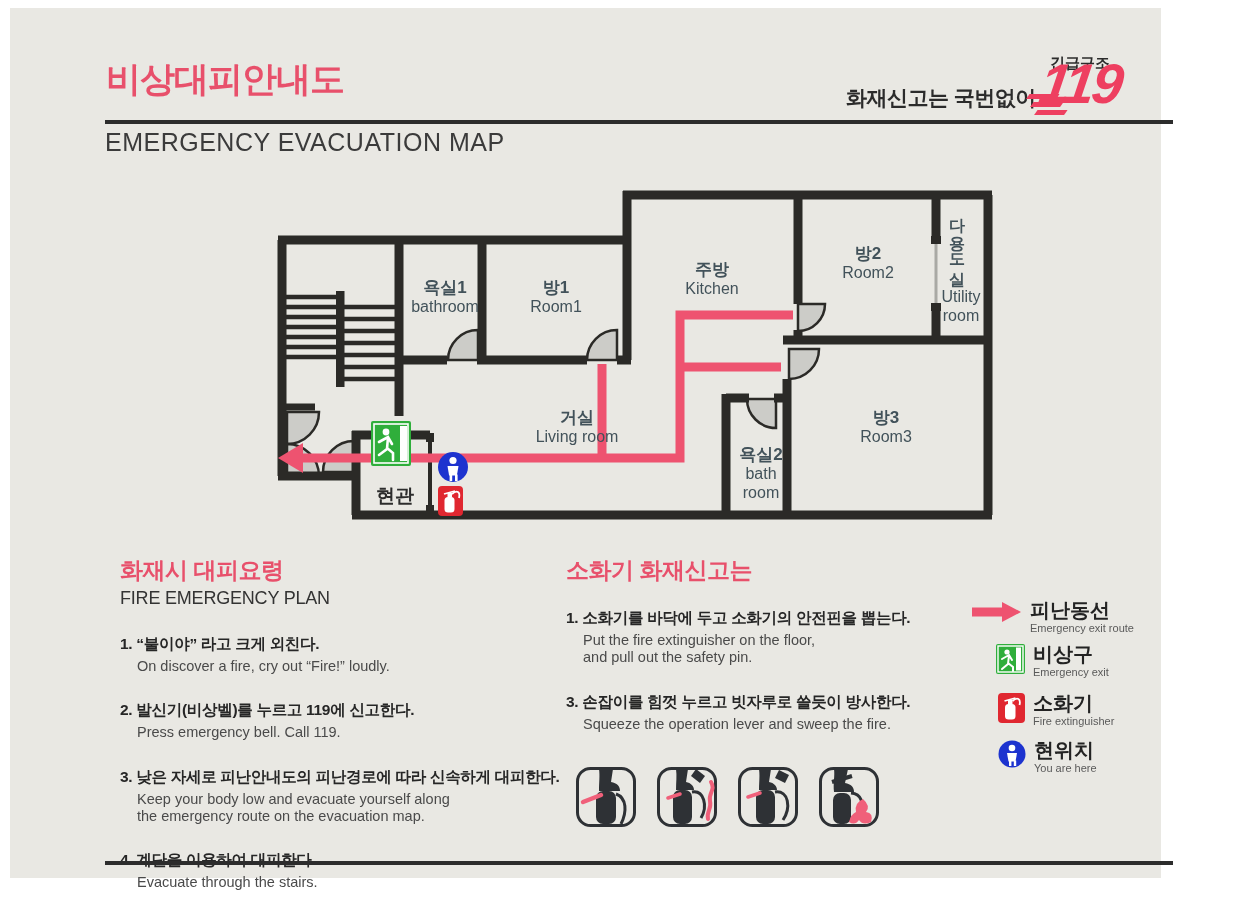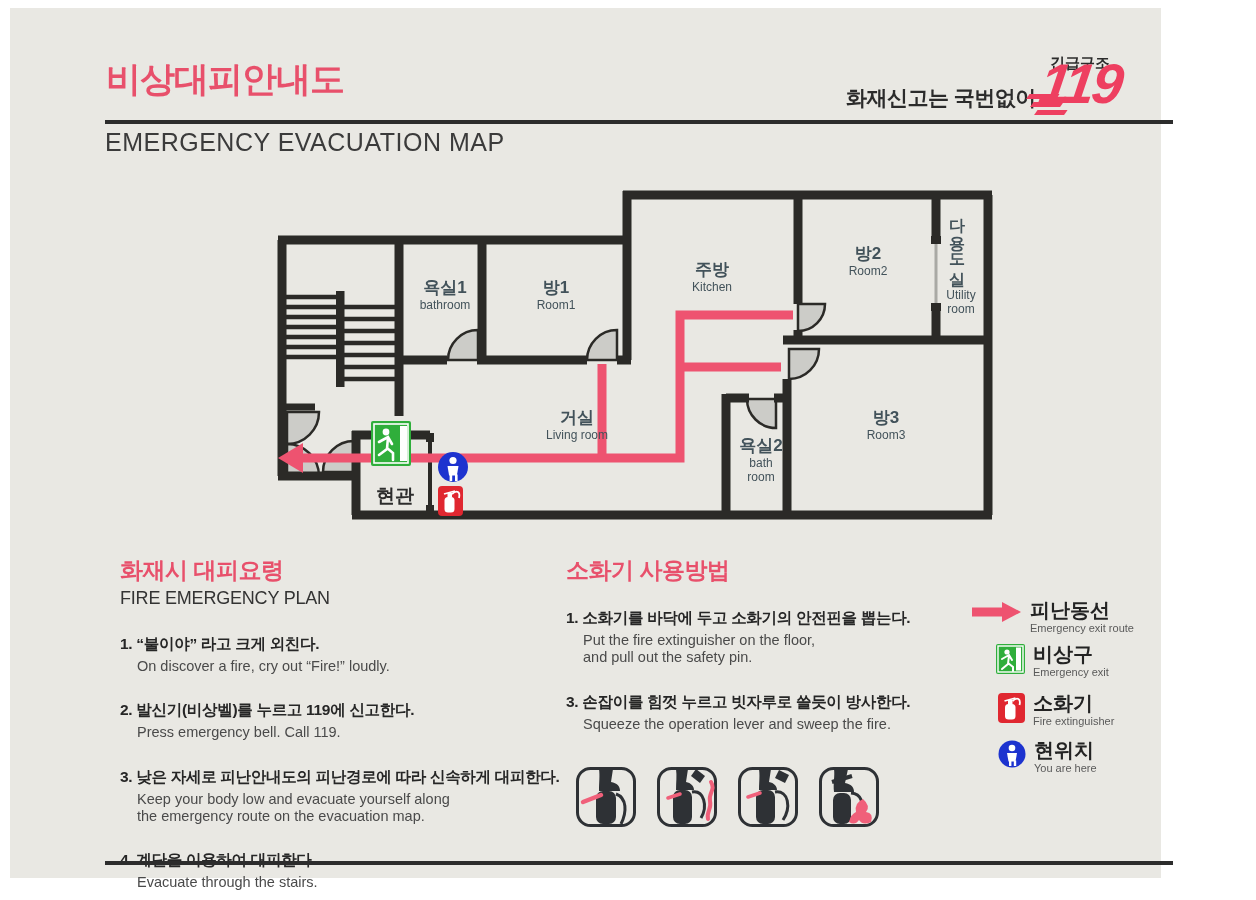--- a/index.html
+++ b/index.html
@@ -17,21 +17,21 @@
   .fire-call{left:836px;top:76px;font-size:21px;font-weight:700;color:#2b2b2b;letter-spacing:-.5px;}
   .logo-box{left:1030px;top:46px;width:180px;height:74px;}
   .rescue{position:absolute;left:10px;top:0;font-size:15px;font-weight:700;color:#2b2b2b;}
   .digits{position:absolute;left:0px;top:2px;font-size:56px;font-weight:900;font-style:italic;color:#ee3f60;letter-spacing:-3px;transform:skewX(-8deg);line-height:1;}
   .stripe{position:absolute;width:30px;height:4.5px;background:#ee3f60;transform:skewX(-35deg);}
   .s1{left:-12px;top:40px;} .s2{left:-8px;top:48px;} .s3{left:-4px;top:56px;}
 
   
   .room-label{transform:translateX(-50%);text-align:center;color:#42525a;line-height:1.18;}
   .room-ko{font-size:17px;font-weight:600;}
-  .room-en{font-size:12px;}
+  .room-en{font-size:16px;}
   .utility-ko{writing-mode:vertical-rl;text-orientation:upright;font-size:16px;font-weight:600;color:#42525a;letter-spacing:2px;}
   .entrance-lbl{transform:translateX(-50%);font-size:19px;font-weight:700;color:#2c2c2c;}
 
   
   .sec-h2{font-size:23px;font-weight:800;color:#e8506b;letter-spacing:-.5px;line-height:1.1;}
   .sec-h3{font-size:18px;color:#333;margin-top:5px;letter-spacing:-.2px;}
   .item{margin-top:25px;}
   .item-ko{font-size:15.5px;font-weight:700;color:#262626;letter-spacing:-.3px;}
   .item-en{font-size:14.5px;color:#4a4a4a;margin:3px 0 0 17px;line-height:1.18;}
   .fire-plan{left:110px;top:550px;width:445px;}
@@ -153,21 +153,21 @@
   </div>
   <div class="abs utility-ko" style="left:936px;top:198px;">다용도실</div>
   <div class="abs room-label" style="left:951px;top:280px;">
     <div class="room-en prelines">Utility
 room</div>
   </div>
   <div class="abs room-label" style="left:567px;top:400px;">
     <div class="room-ko">거실</div>
     <div class="room-en">Living room</div>
   </div>
-  <div class="abs room-label" style="left:744px;top:428px;padding-left:14px;">
+  <div class="abs room-label" style="left:744px;top:437px;padding-left:14px;">
     <div class="room-ko">욕실2</div>
     <div class="room-en prelines">bath
 room</div>
   </div>
   <div class="abs room-label" style="left:876px;top:400px;">
     <div class="room-ko">방3</div>
     <div class="room-en">Room3</div>
   </div>
   <div class="abs entrance-lbl" style="left:385px;top:457px;margin-top:18px;">현관</div>
 
@@ -187,21 +187,21 @@
       <div class="item-en prelines">Keep your body low and evacuate yourself along
 the emergency route on the evacuation map.</div>
     </div>
     <div class="item">
       <div class="item-ko">4. 계단을 이용하여 대피한다.</div>
       <div class="item-en prelines">Evacuate through the stairs.</div>
     </div>
   </div>
 
   <div class="abs ext-guide">
-    <div class="sec-h2">소화기 사용방법</div>
+    <div class="sec-h2">소화기 화재신고는</div>
     <div class="item">
       <div class="item-ko">1. 소화기를 바닥에 두고 소화기의 안전핀을 뽑는다.</div>
       <div class="item-en prelines">Put the fire extinguisher on the floor,
 and pull out the safety pin.</div>
     </div>
     <div class="item">
       <div class="item-ko">3. 손잡이를 힘껏 누르고 빗자루로 쓸듯이 방사한다.</div>
       <div class="item-en prelines">Squeeze the operation lever and sweep the fire.</div>
     </div>
     <div class="steps-row">

